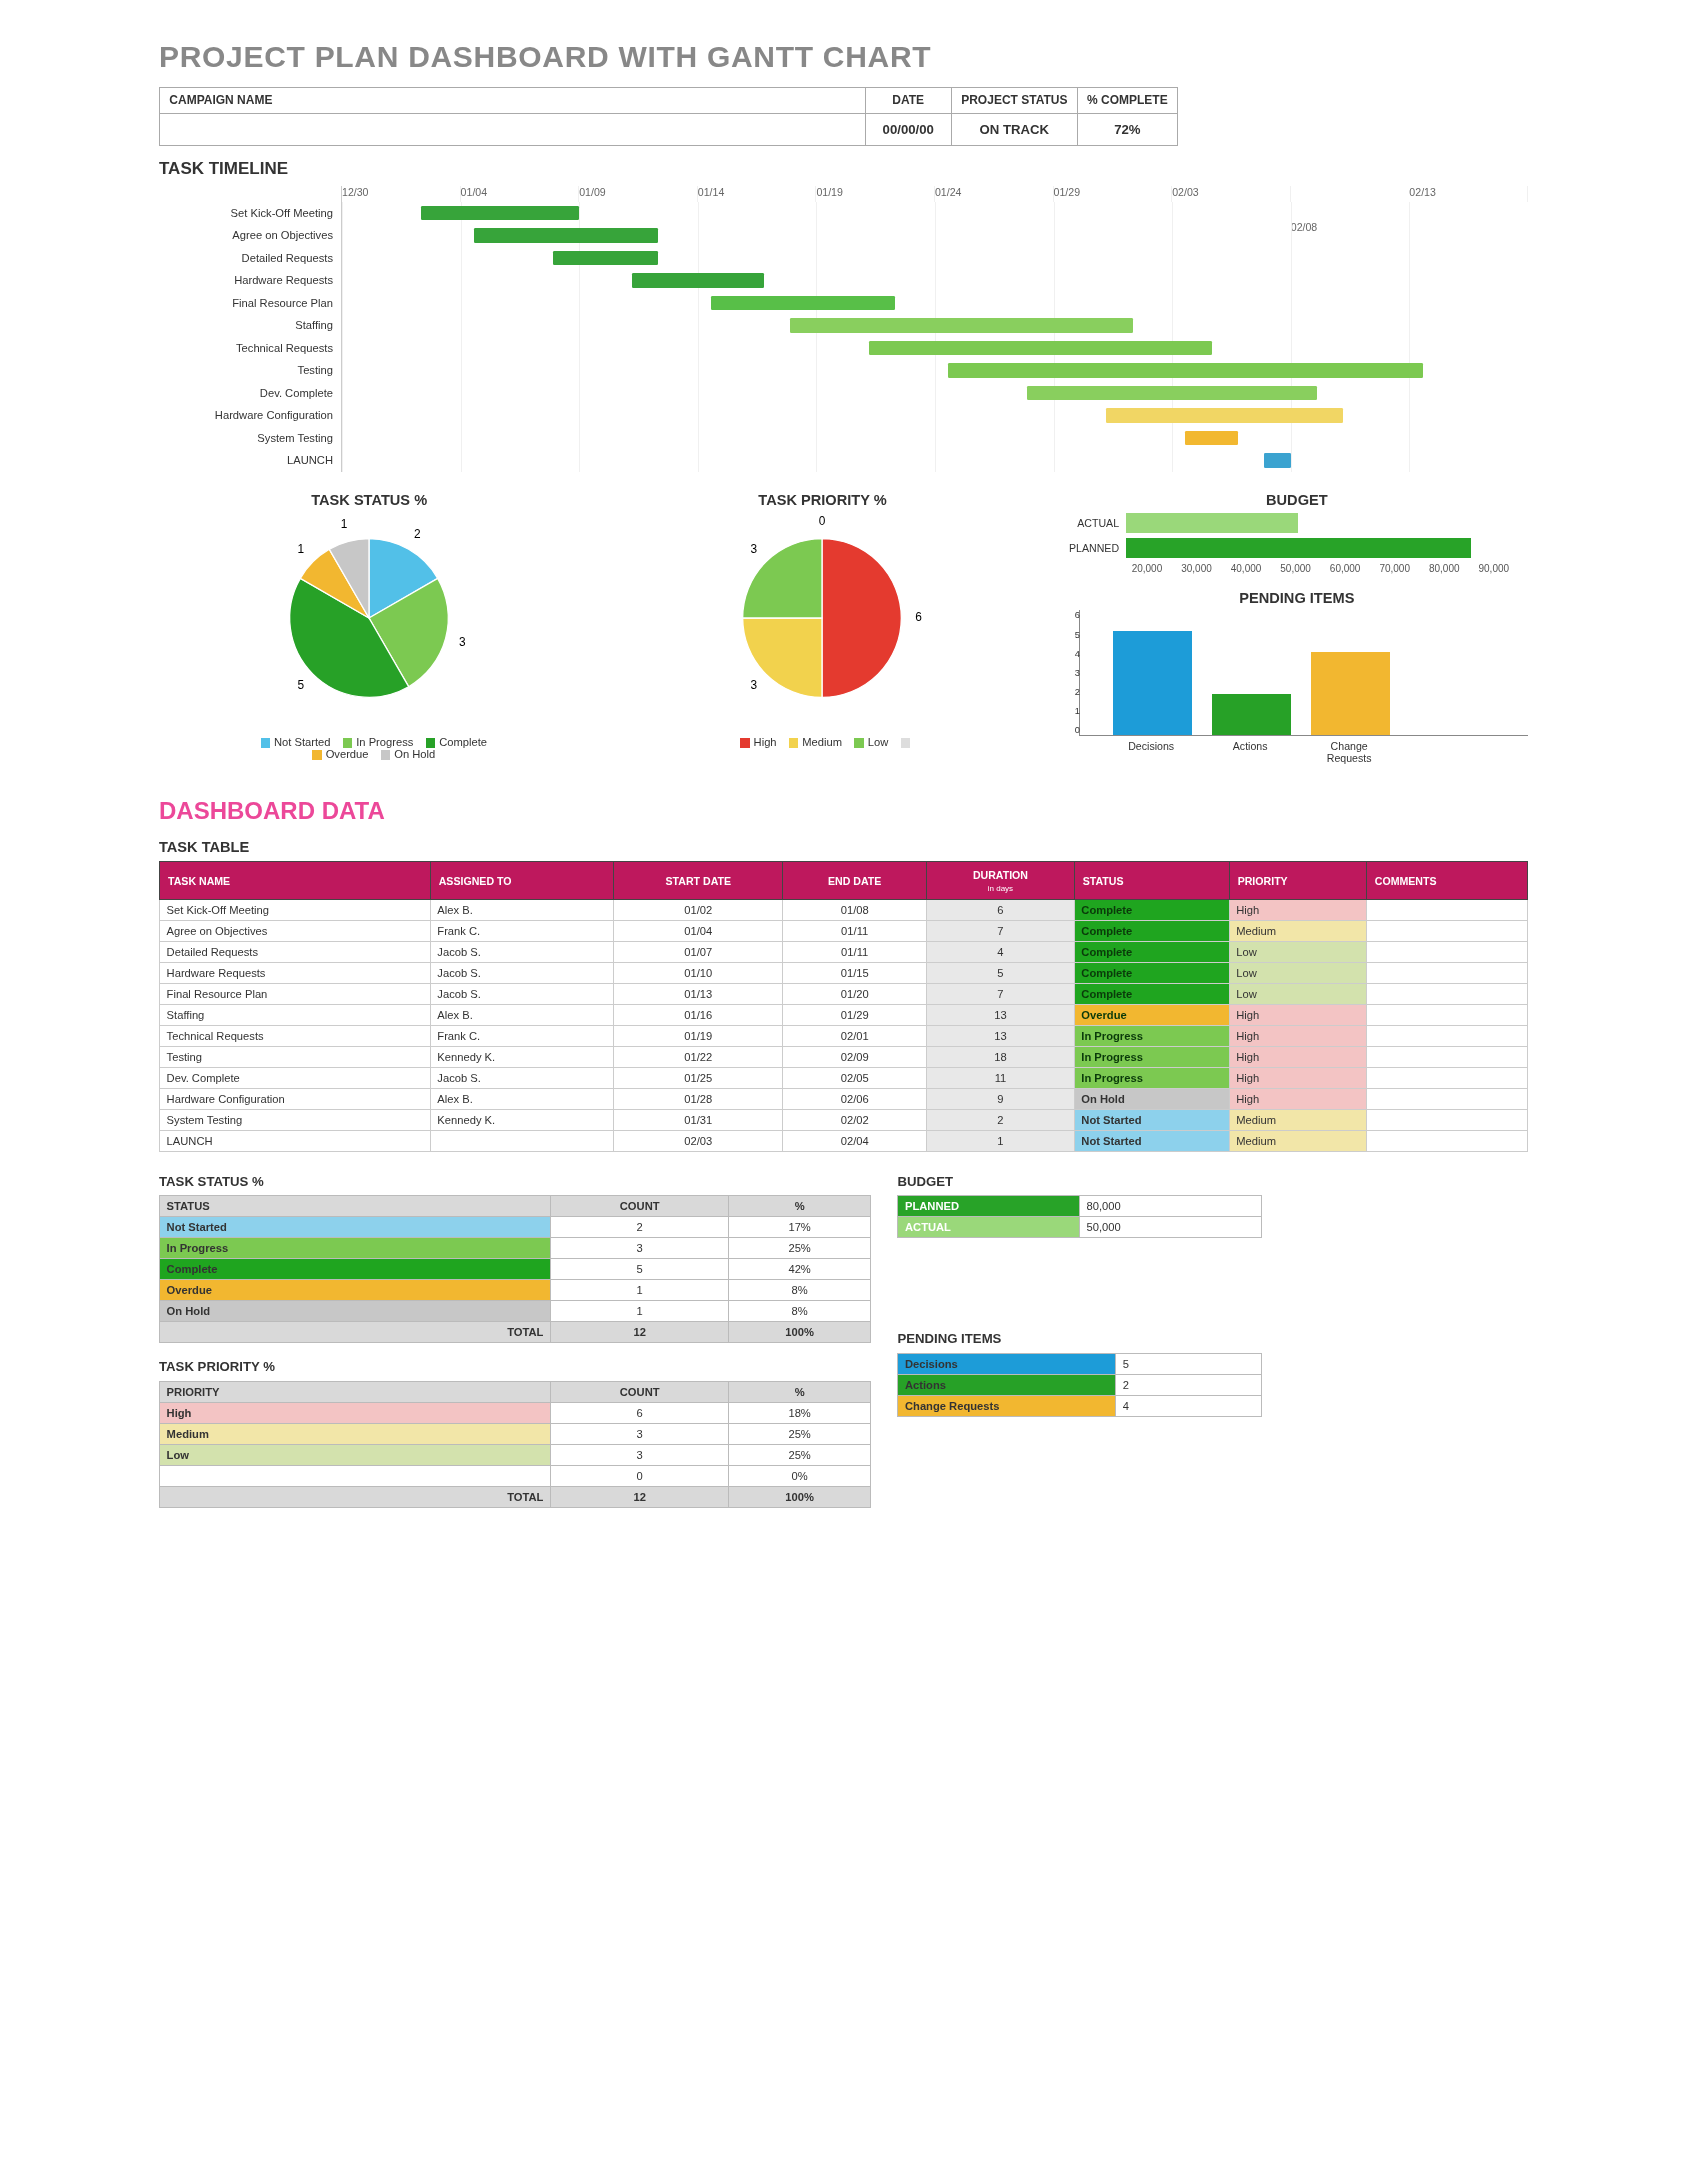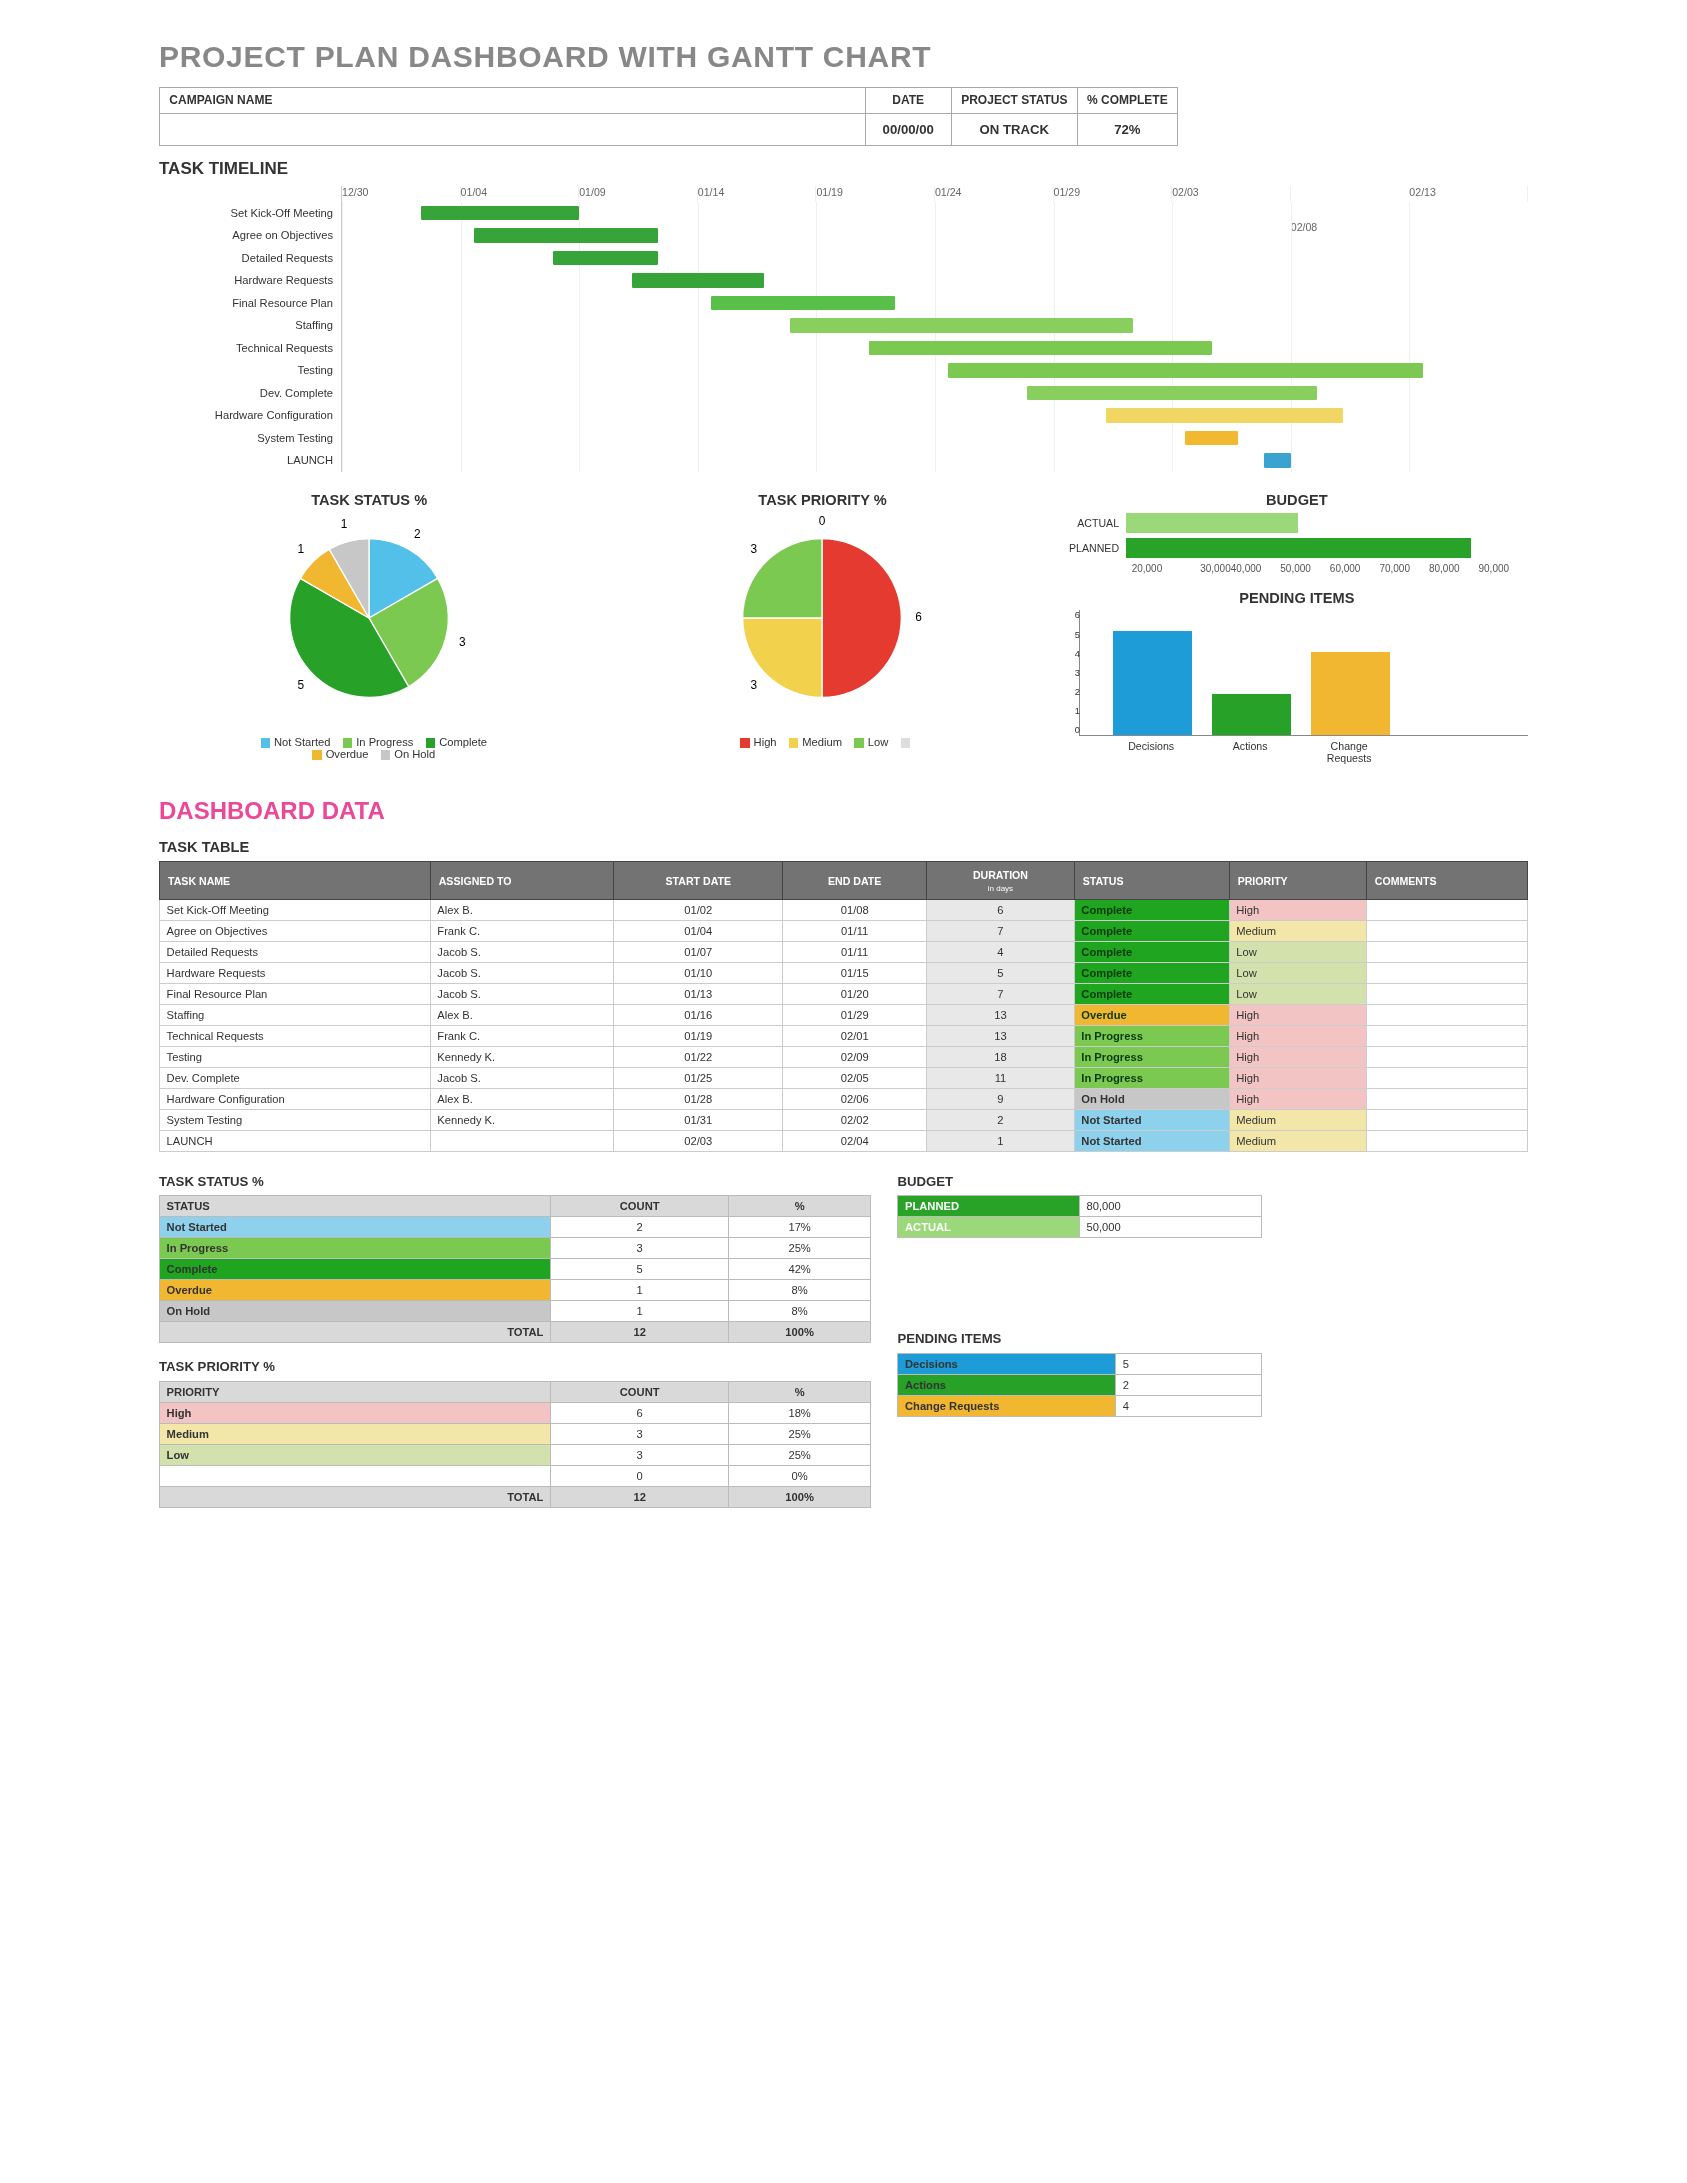--- a/index.html
+++ b/index.html
@@ -34,21 +34,21 @@
 .hbar-track { flex:1; height: 20px; position:relative; }
 .hbar-fill { position:absolute; left:0; top:0; height:100%; }
 .hbar-axis { display:flex; font-size: 10px; margin-left: 66px; color:#555; }
 .pending-chart { display:flex; height:126px; align-items:flex-end; gap: 20px; padding-left: 33px; position:relative; border-left:0.7px solid #888; border-bottom:0.7px solid #888; margin-left:13.2px; }
 .pending-bar-wrap { width: 79px; text-align:center; display:flex; flex-direction:column; justify-content:flex-end; height:100%; }
 .pending-bar { width:100%; }
 .pending-ticks { position:absolute; left:-18.5px; top:0; bottom:0; width:18.5px; font-size:9.3px; display:flex; flex-direction:column; justify-content:space-between; align-items:flex-end; }
 
 .data-title { font-size: 24px; color:#ec4899; font-weight: bold; margin: 33px 0 13.2px 0; }
 .tbl { border-collapse: collapse; font-size: 11.2px; margin-bottom: 13.2px; }
-.tbl th { background: #737373; color:#fff; font-weight:bold; font-size: 10.6px; padding: 6.6px 8px; text-align:left; border: 0.7px solid #444; }
+.tbl th { background: #be185d; color:#fff; font-weight:bold; font-size: 10.6px; padding: 6.6px 8px; text-align:left; border: 0.7px solid #444; }
 .tbl th.center { text-align:center; }
 .tbl td { border: 0.7px solid #ccc; padding: 4px 6.6px; background:#fff; }
 .tbl td.center { text-align:center; }
 .tbl td.gray { background:#e8e8e8; }
 .summary-tables { display:flex; gap: 26.5px; }
 .small-tbl { border-collapse: collapse; font-size:11.2px; margin-bottom: 16px; }
 .small-tbl th { background:#d9d9d9; font-weight:bold; padding:4px 6.6px; text-align:left; border:0.7px solid #bbb; }
 .small-tbl td { border:0.7px solid #bbb; padding:4px 6.6px; }
 .small-tbl td.center { text-align:center; }
 .small-tbl .total td { background:#d9d9d9; font-weight:bold; }
@@ -211,21 +211,21 @@
         </div>
         <div class="hbar-row">
           <div class="hbar-label">PLANNED</div>
           <div class="hbar-track">
             <div class="hbar-fill" style="width: 85.7143%; background: rgb(40, 163, 40);"></div>
           </div>
         </div>
       </div>
     <div class="hbar-axis" id="budget-axis">
         <div style="flex: 1 1 0%;">20,000</div>
-        <div style="flex: 1 1 0%; text-align: right;">30,000</div>
+        <div style="flex: 1 1 0%;">30,000</div>
         <div style="flex: 1 1 0%;">40,000</div>
         <div style="flex: 1 1 0%;">50,000</div>
         <div style="flex: 1 1 0%;">60,000</div>
         <div style="flex: 1 1 0%;">70,000</div>
         <div style="flex: 1 1 0%;">80,000</div>
         <div style="flex: 1 1 0%;">90,000</div>
       </div>
     <div class="chart-sub" style="margin-top:16px;">PENDING ITEMS</div>
     <div class="pending-chart" id="pending-chart">
       <div class="pending-ticks" id="pending-ticks">

